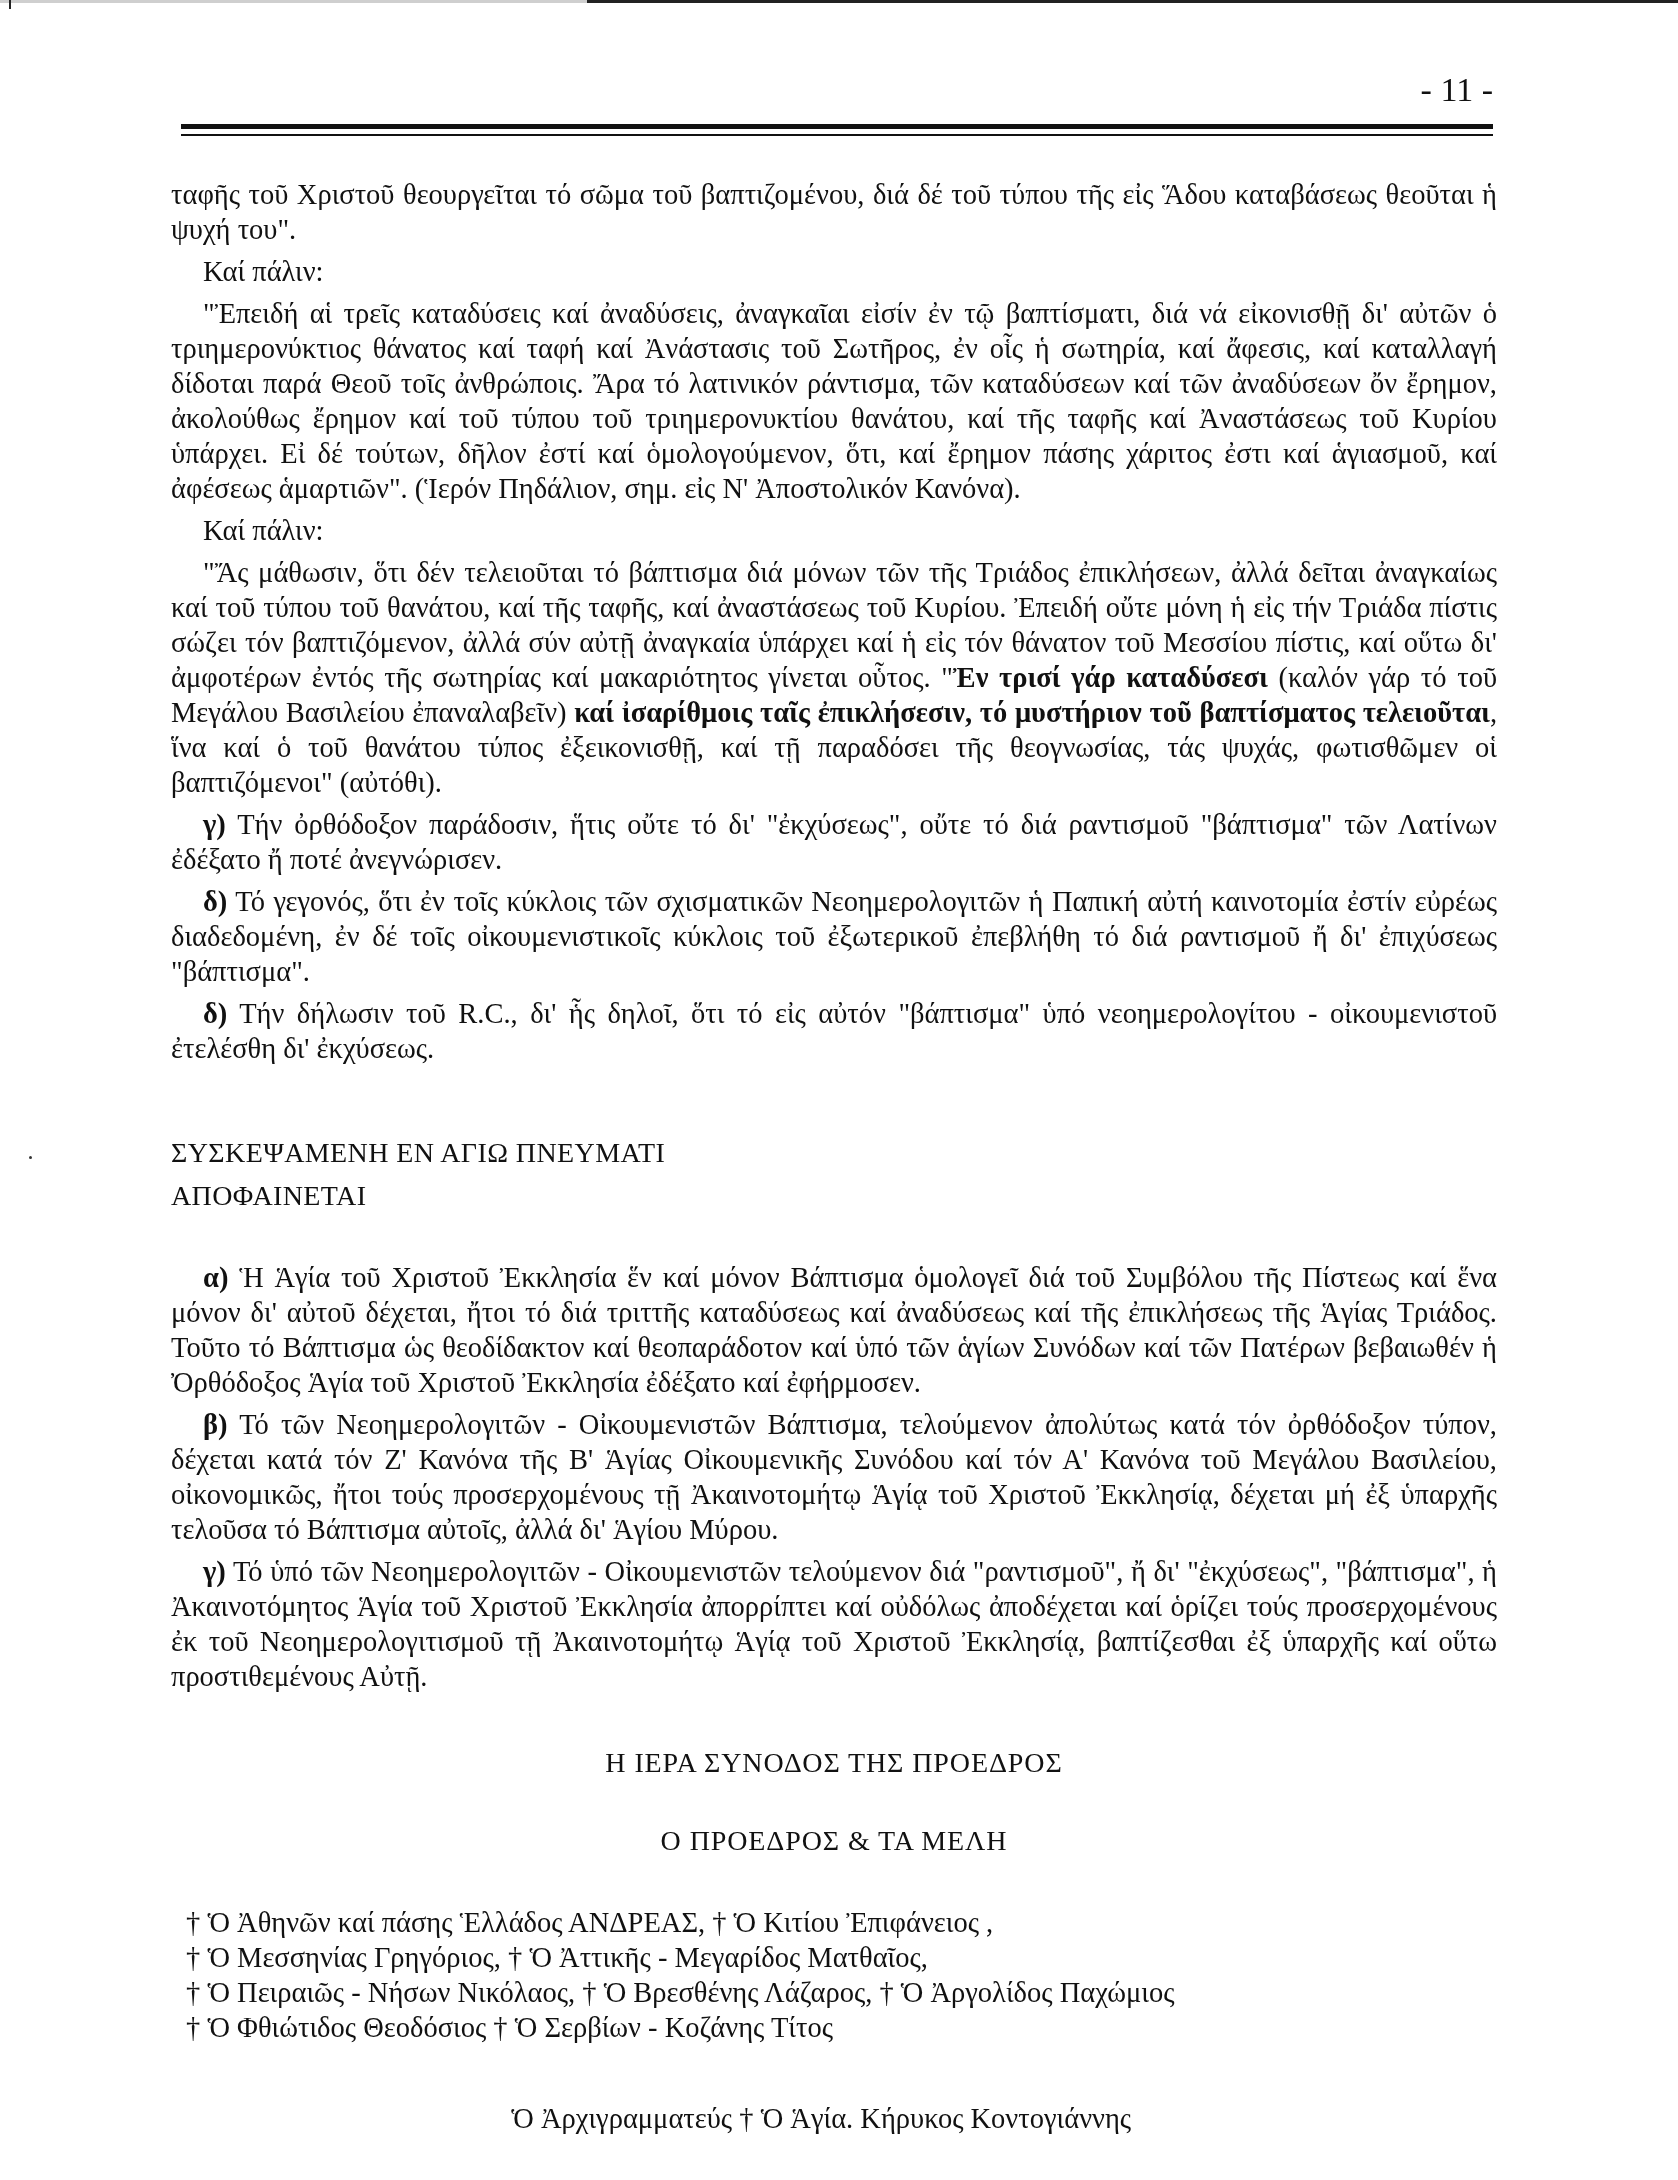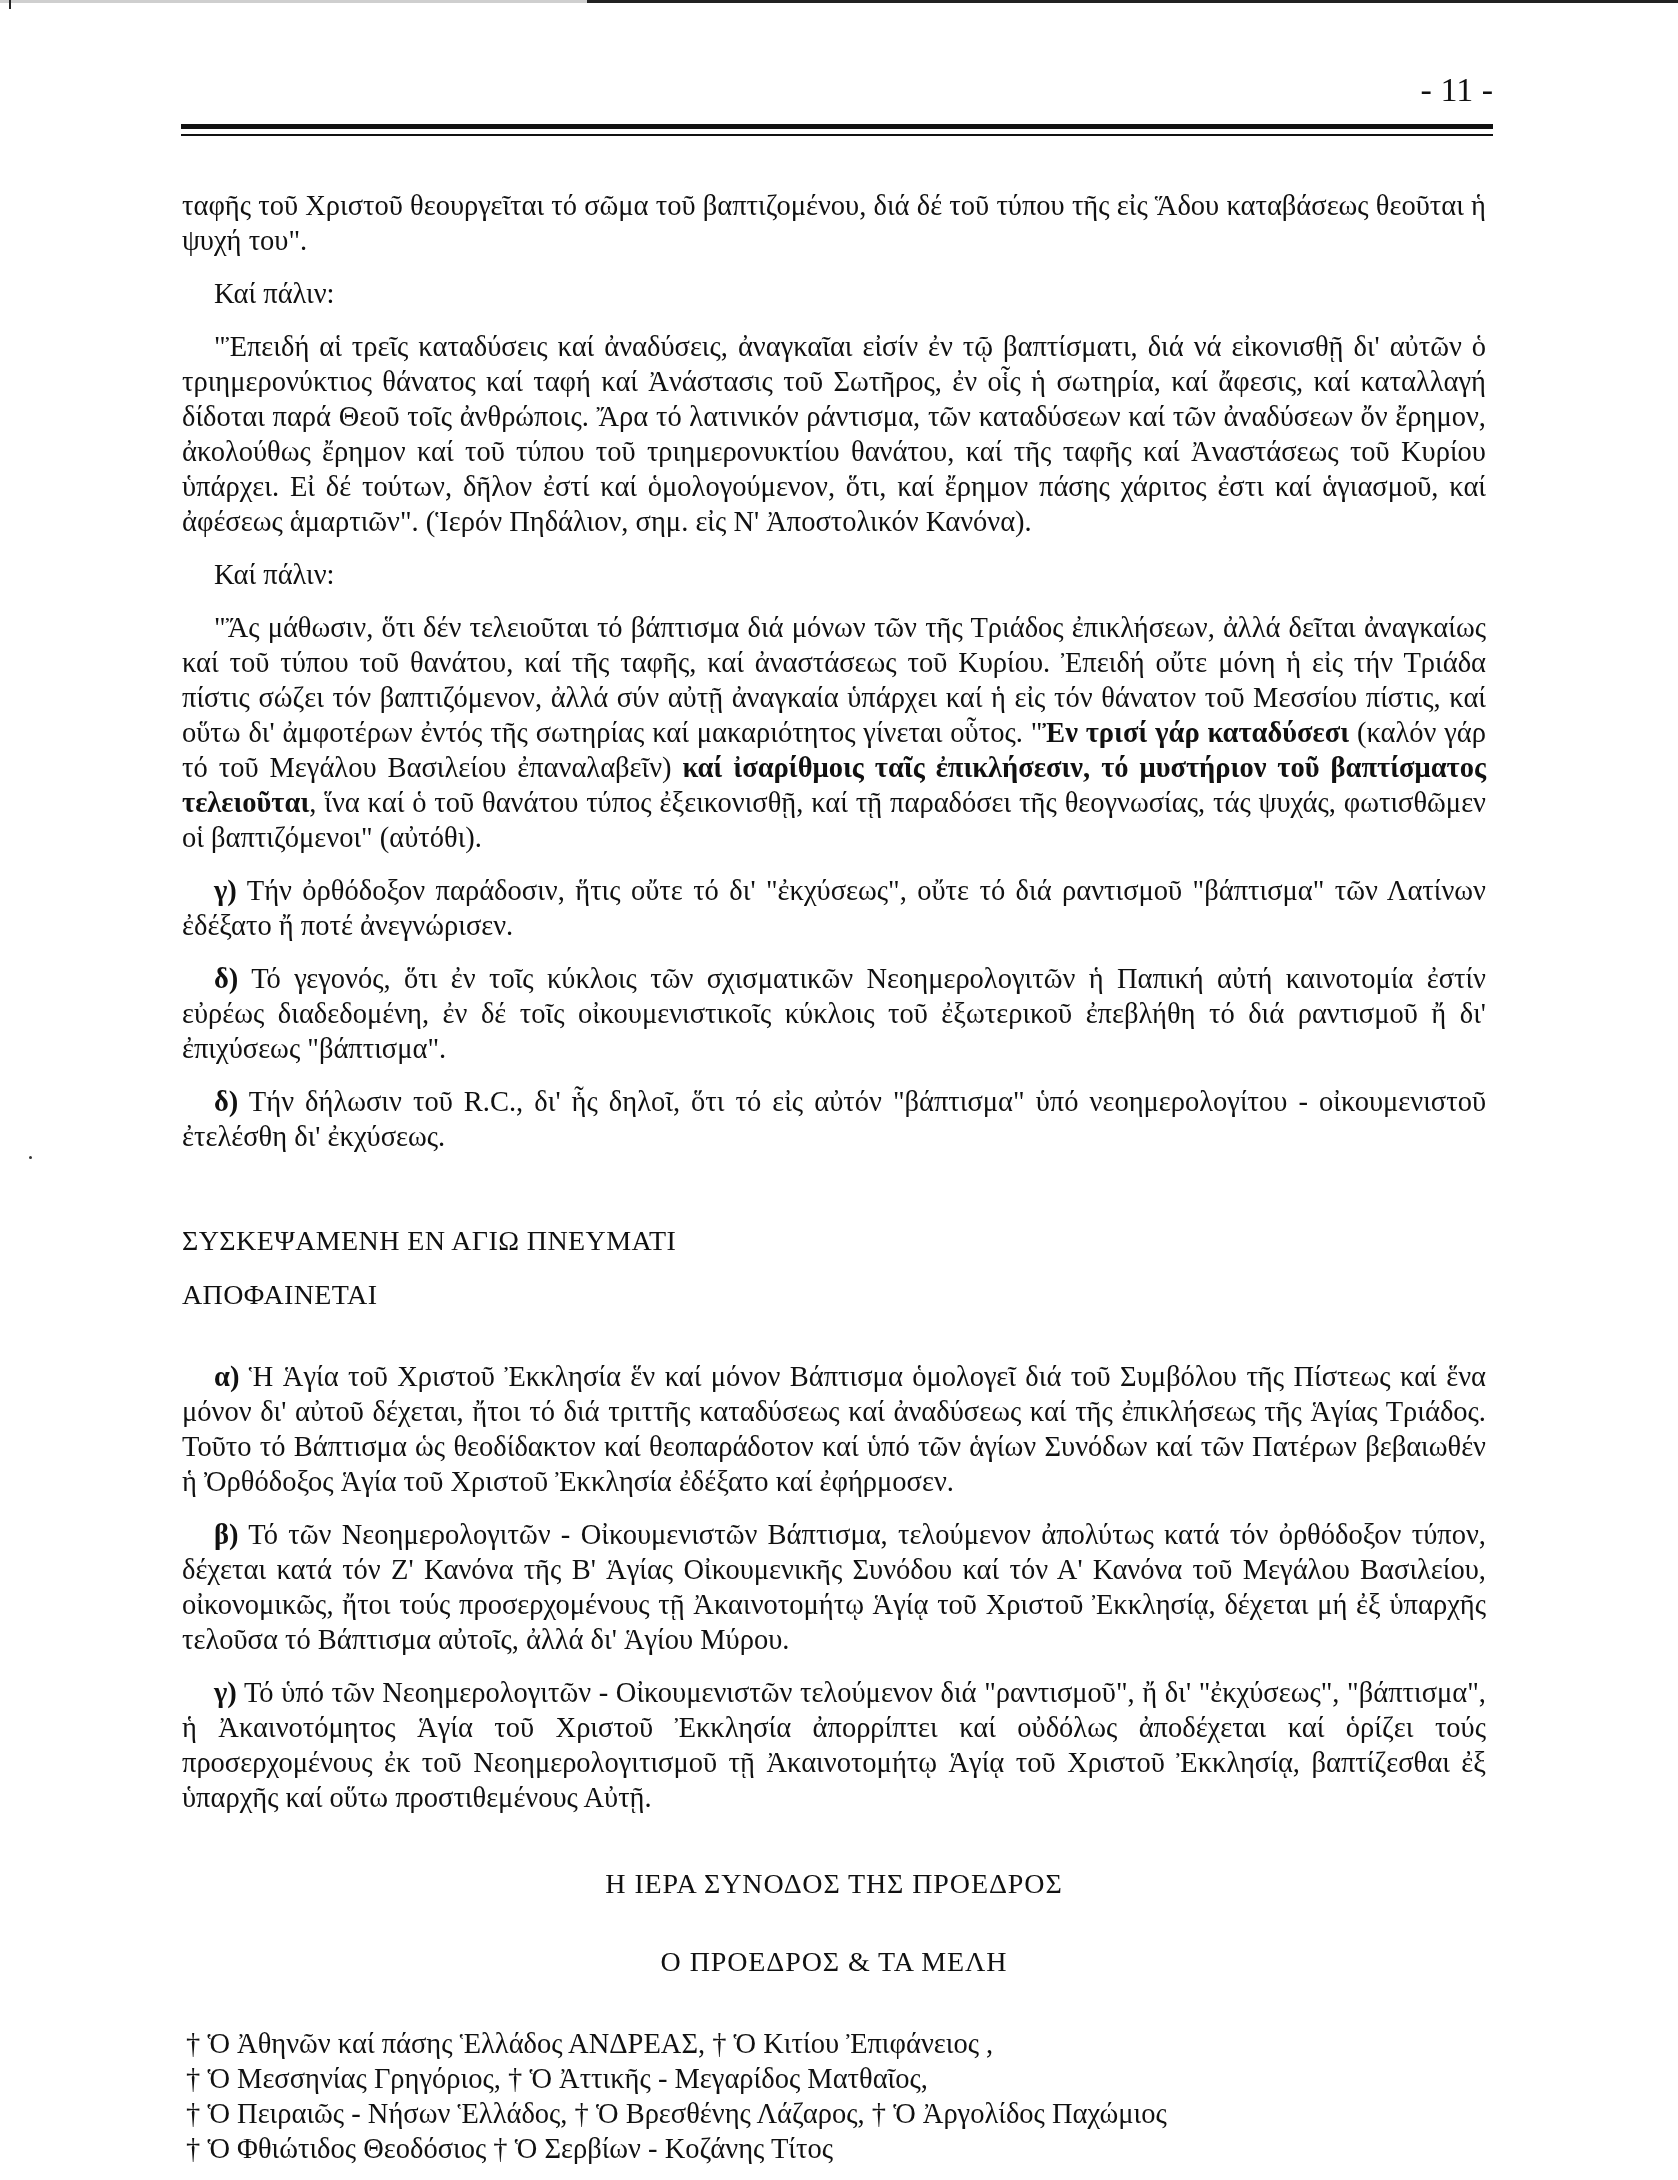--- a/index.html
+++ b/index.html
@@ -27,21 +27,21 @@
       position: absolute; left: 181px; top: 124px; width: 1312px; height: 5.1px; background: #111;
     }
     .rule-thin {
       position: absolute; left: 181px; top: 134px; width: 1312px; height: 1.7px; background: #111;
     }
     .content {
       position: absolute; left: 164px; top: 170px; width: 1340px;
       font-family: "Liberation Serif", serif; font-size: 28.5px; line-height: 35px;
       text-align: justify;
     }
-    .content p { margin: 18px; }
+    .content p { margin: 7px; }
     .indent { text-indent: 32px; }
     .b { font-weight: bold; }
     .section-heading {
       text-align: left; font-size: 28px; line-height: 36px; text-indent: 0;
       letter-spacing: 0.4px;
     }
     .sh1 { margin-top: 69px !important; }
     .sh2 { margin-top: 0 !important; margin-bottom: 46px !important; }
     .center-title { text-align: center; font-size: 28px; letter-spacing: 0.9px; }
     .synod-title { margin-top: 51px !important; }
@@ -86,19 +86,19 @@
   <p class="indent"><span class="b">α)</span><span> Ἡ Ἁγία τοῦ Χριστοῦ Ἐκκλησία ἕν καί μόνον Βάπτισμα ὁμολογεῖ διά τοῦ Συμβόλου τῆς Πίστεως καί ἕνα μόνον δι' αὐτοῦ δέχεται, ἤτοι τό διά τριττῆς καταδύσεως καί ἀναδύσεως καί τῆς ἐπικλήσεως τῆς Ἁγίας Τριάδος. Τοῦτο τό Βάπτισμα ὡς θεοδίδακτον καί θεοπαράδοτον καί ὑπό τῶν ἁγίων Συνόδων καί τῶν Πατέρων βεβαιωθέν ἡ Ὀρθόδοξος Ἁγία τοῦ Χριστοῦ Ἐκκλησία ἐδέξατο καί ἐφήρμοσεν.</span></p>
   <p class="indent"><span class="b">β)</span><span> Τό τῶν Νεοημερολογιτῶν - Οἰκουμενιστῶν Βάπτισμα, τελούμενον ἀπολύτως κατά τόν ὀρθόδοξον τύπον, δέχεται κατά τόν Ζ' Κανόνα τῆς Β' Ἁγίας Οἰκουμενικῆς Συνόδου καί τόν Α' Κανόνα τοῦ Μεγάλου Βασιλείου, οἰκονομικῶς, ἤτοι τούς προσερχομένους τῇ Ἀκαινοτομήτῳ Ἁγίᾳ τοῦ Χριστοῦ Ἐκκλησίᾳ, δέχεται μή ἐξ ὑπαρχῆς τελοῦσα τό Βάπτισμα αὐτοῖς, ἀλλά δι' Ἁγίου Μύρου.</span></p>
   <p class="indent"><span class="b">γ)</span><span> Τό ὑπό τῶν Νεοημερολογιτῶν - Οἰκουμενιστῶν τελούμενον διά "ραντισμοῦ", ἤ δι' "ἐκχύσεως", "βάπτισμα", ἡ Ἀκαινοτόμητος Ἁγία τοῦ Χριστοῦ Ἐκκλησία ἀπορρίπτει καί οὐδόλως ἀποδέχεται καί ὁρίζει τούς προσερχομένους ἐκ τοῦ Νεοημερολογιτισμοῦ τῇ Ἀκαινοτομήτῳ Ἁγίᾳ τοῦ Χριστοῦ Ἐκκλησίᾳ, βαπτίζεσθαι ἐξ ὑπαρχῆς καί οὕτω προστιθεμένους Αὐτῇ.</span></p>
 
   <p class="center-title synod-title">Η ΙΕΡΑ ΣΥΝΟΔΟΣ ΤΗΣ ΠΡΟΕΔΡΟΣ</p>
   <p class="center-title presid-title">Ο ΠΡΟΕΔΡΟΣ &amp; ΤΑ ΜΕΛΗ</p>
 
   <div class="signatures">
     <p>† Ὁ Ἀθηνῶν καί πάσης Ἑλλάδος ΑΝΔΡΕΑΣ, † Ὁ Κιτίου Ἐπιφάνειος ,</p>
     <p>† Ὁ Μεσσηνίας Γρηγόριος,  † Ὁ Ἀττικῆς - Μεγαρίδος Ματθαῖος,</p>
-    <p>† Ὁ Πειραιῶς - Νήσων Ἑλλάδος, † Ὁ Βρεσθένης Λάζαρος, † Ὁ Ἀργολίδος Παχώμιος</p>
+    <p>† Ὁ Πειραιῶς - Νήσων Νικόλαος, † Ὁ Βρεσθένης Λάζαρος, † Ὁ Ἀργολίδος Παχώμιος</p>
     <p>† Ὁ Φθιώτιδος Θεοδόσιος † Ὁ Σερβίων - Κοζάνης Τίτος</p>
   </div>
 
   <p class="secretary">Ὁ Ἀρχιγραμματεύς † Ὁ Ἁγία. Κήρυκος Κοντογιάννης</p>
 </main>
 
 
 </body></html>

